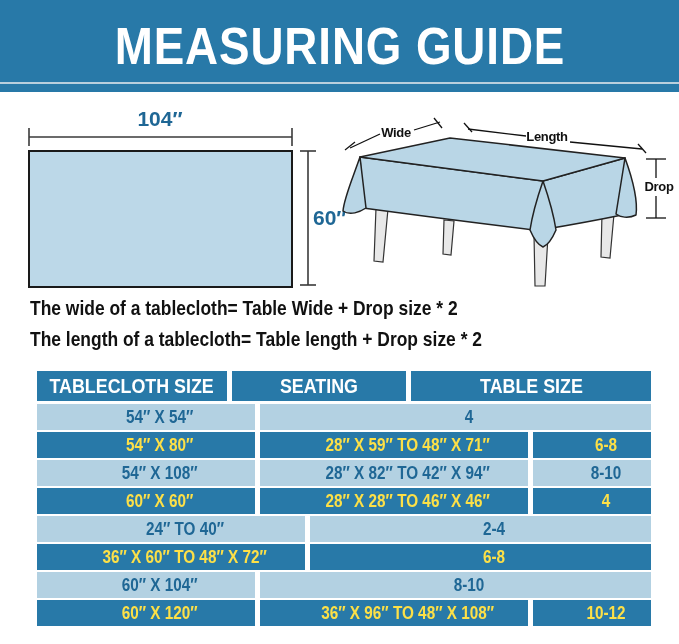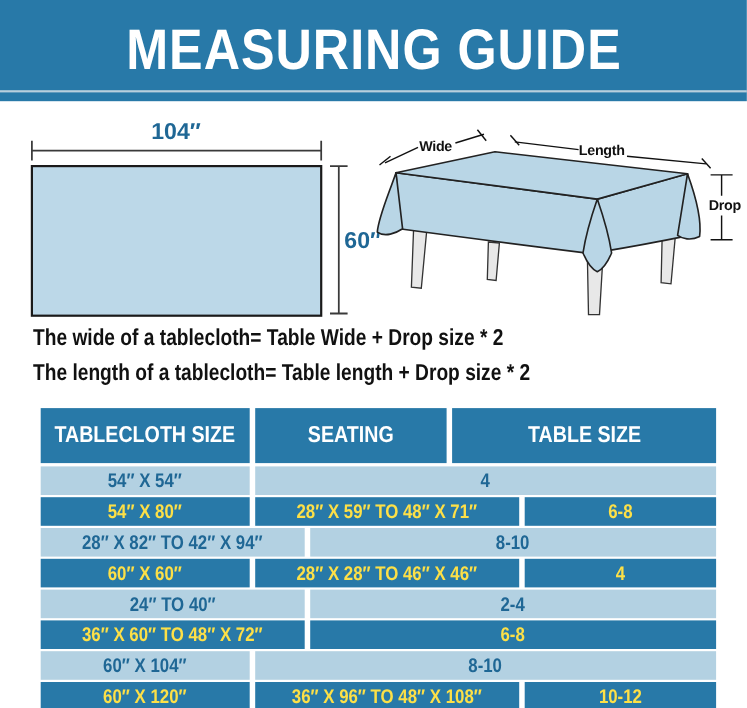--- a/index.html
+++ b/index.html
@@ -28,28 +28,28 @@
   
   .formula{
     position:absolute;left:30px;color:#111111;font-weight:bold;font-size:21px;
     transform:scaleX(0.83);transform-origin:0 50%;white-space:nowrap;
   }
   .formula-1{top:296px;}
   .formula-2{top:327px;}
   
   .size-table{position:absolute;left:37px;top:371px;width:614px;}
   .trow{display:flex;gap:5px;margin-bottom:2px;}
-  .thead{height:50px;margin-bottom:3px;}
+  .thead{height:30px;margin-bottom:3px;}
   .drow{height:26px;}
   .cell{display:flex;align-items:center;justify-content:center;}
   .c1{width:190px;} .c2{width:240px;} .c3{flex:1;}
   .hcell{background:#2879A8;color:#ffffff;font-size:21px;font-weight:bold;}
   .r-light .cell{background:#B3D1E2;color:#1F6795;}
   .r-dark  .cell{background:#2879A8;color:#fde047;}
-  .drow .cell{font-size:18px;font-weight:bold;}
+  .drow .cell{font-size:18px;font-weight:bold;padding-left:28px;}
   .cond{display:inline-block;transform:scaleX(0.85);white-space:nowrap;}
 </style>
 </head>
 <body>
 
 <div class="header">
   <span class="header-title">MEASURING GUIDE</span>
 </div>
 <div class="header-underline"></div>
 
@@ -146,20 +146,23 @@
         <span class="cond">54″ X 80″</span>
       </div>
     <div class="cell c2">
         <span class="cond">28″ X 59″ TO 48″ X 71″</span>
       </div>
     <div class="cell c3">
         <span class="cond">6-8</span>
       </div>
   </div>
   <div class="trow drow r-light">
+    <div class="cell c1">
+        <span class="cond">54″ X 108″</span>
+      </div>
     <div class="cell c2">
         <span class="cond">28″ X 82″ TO 42″ X 94″</span>
       </div>
     <div class="cell c3">
         <span class="cond">8-10</span>
       </div>
   </div>
   <div class="trow drow r-dark">
     <div class="cell c1">
         <span class="cond">60″ X 60″</span>

